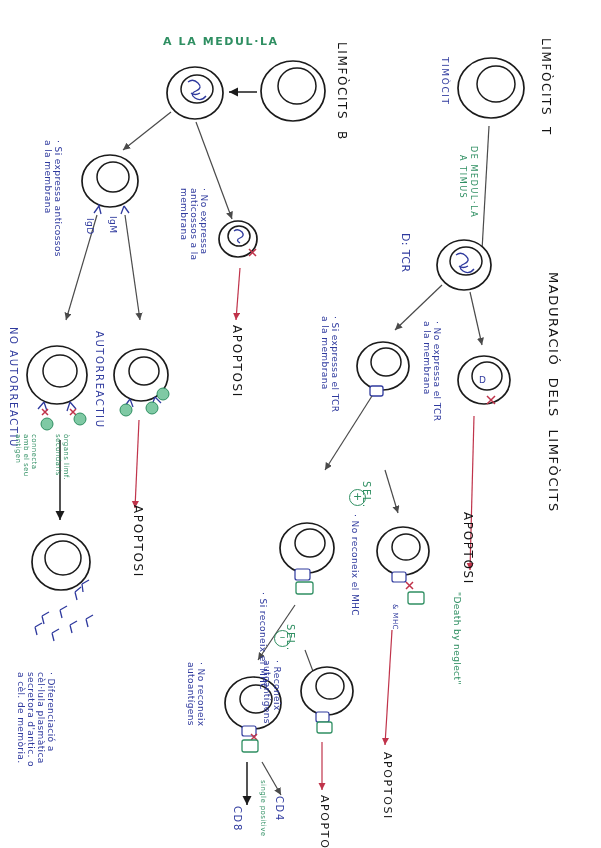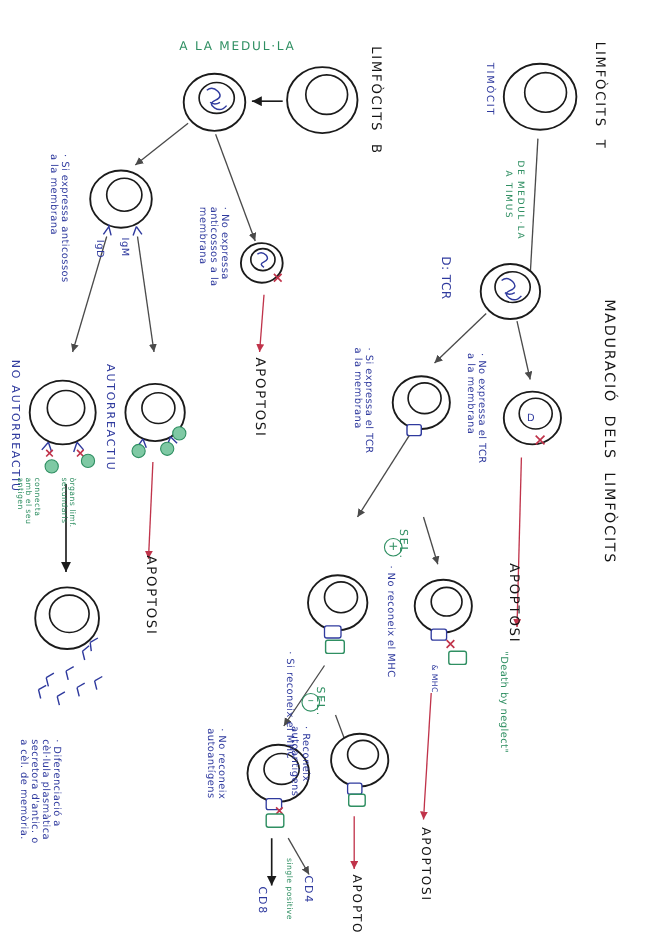--- a/index.html
+++ b/index.html
@@ -208,21 +208,21 @@
 
   <div class="hw black cap t12 r90" style="left:552px;top:38px;">LIMFÒCITS  T</div>
 
   <div class="hw black cap t12 r90" style="left:348px;top:42px;">LIMFÒCITS  B</div>
 
   <div class="hw blue cap t9 r90" style="left:450px;top:57px;">TIMÒCIT</div>
 
   <div class="hw green cap t8 r90" style="left:477px;top:146px;">DE MEDUL·LA</div>
   <div class="hw green cap t8 r90" style="left:466px;top:155px;">A TIMUS</div>
 
-  <div class="hw green cap t11" style="left:163px;top:36px;">A LA MEDUL·LA</div>
+  <div class="hw green cap t11" style="left:163px;top:36px;font-weight:bold;">A LA MEDUL·LA</div>
 
   <div class="hw blue t11 r90" style="left:411px;top:233px;">D: TCR</div>
 
   <div class="hw blue t9 r90" style="left:340px;top:316px;">· Si expressa el TCR
 a la membrana</div>
 
   <div class="hw blue t9 r90" style="left:442px;top:321px;">· No expressa el TCR
 a la membrana</div>
 
   <div class="hw black cap t12 r90" style="left:474px;top:512px;">APOPTOSI</div>

